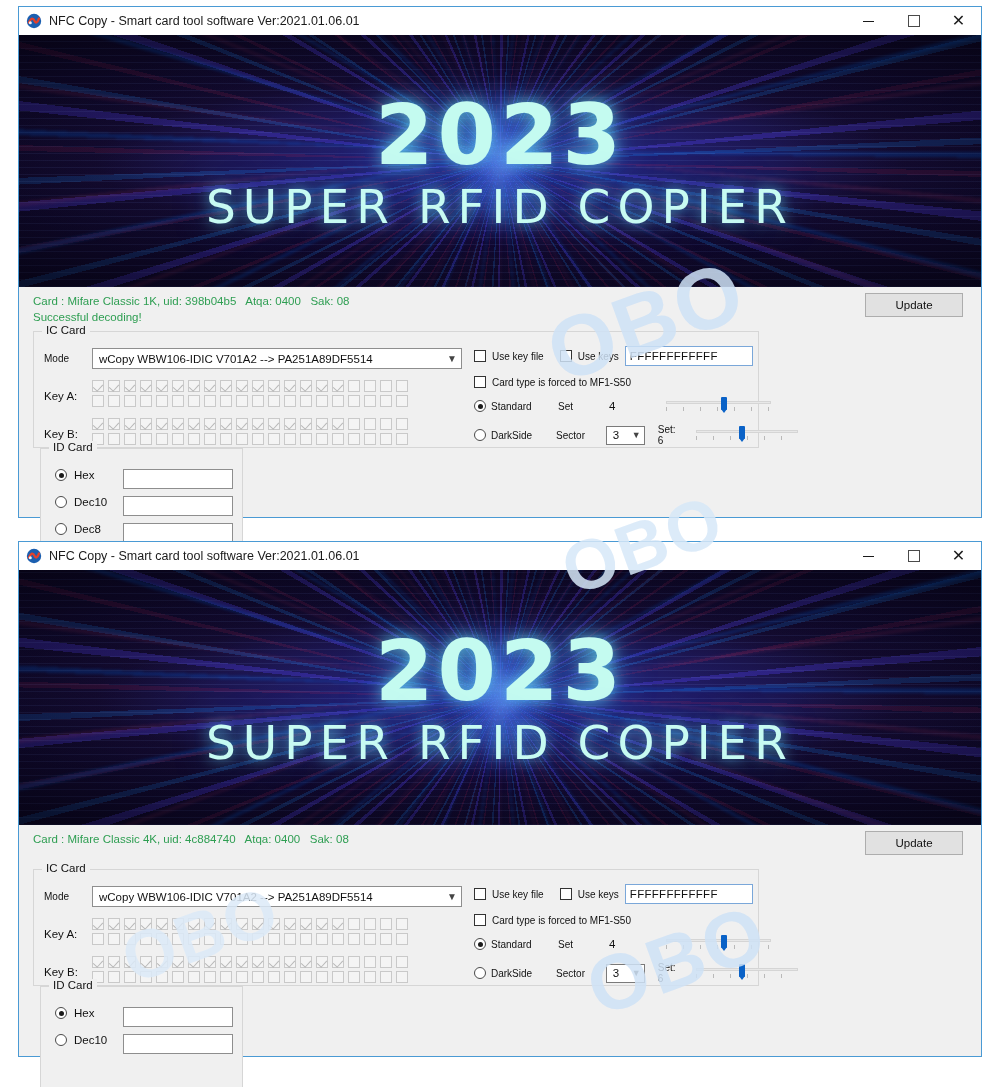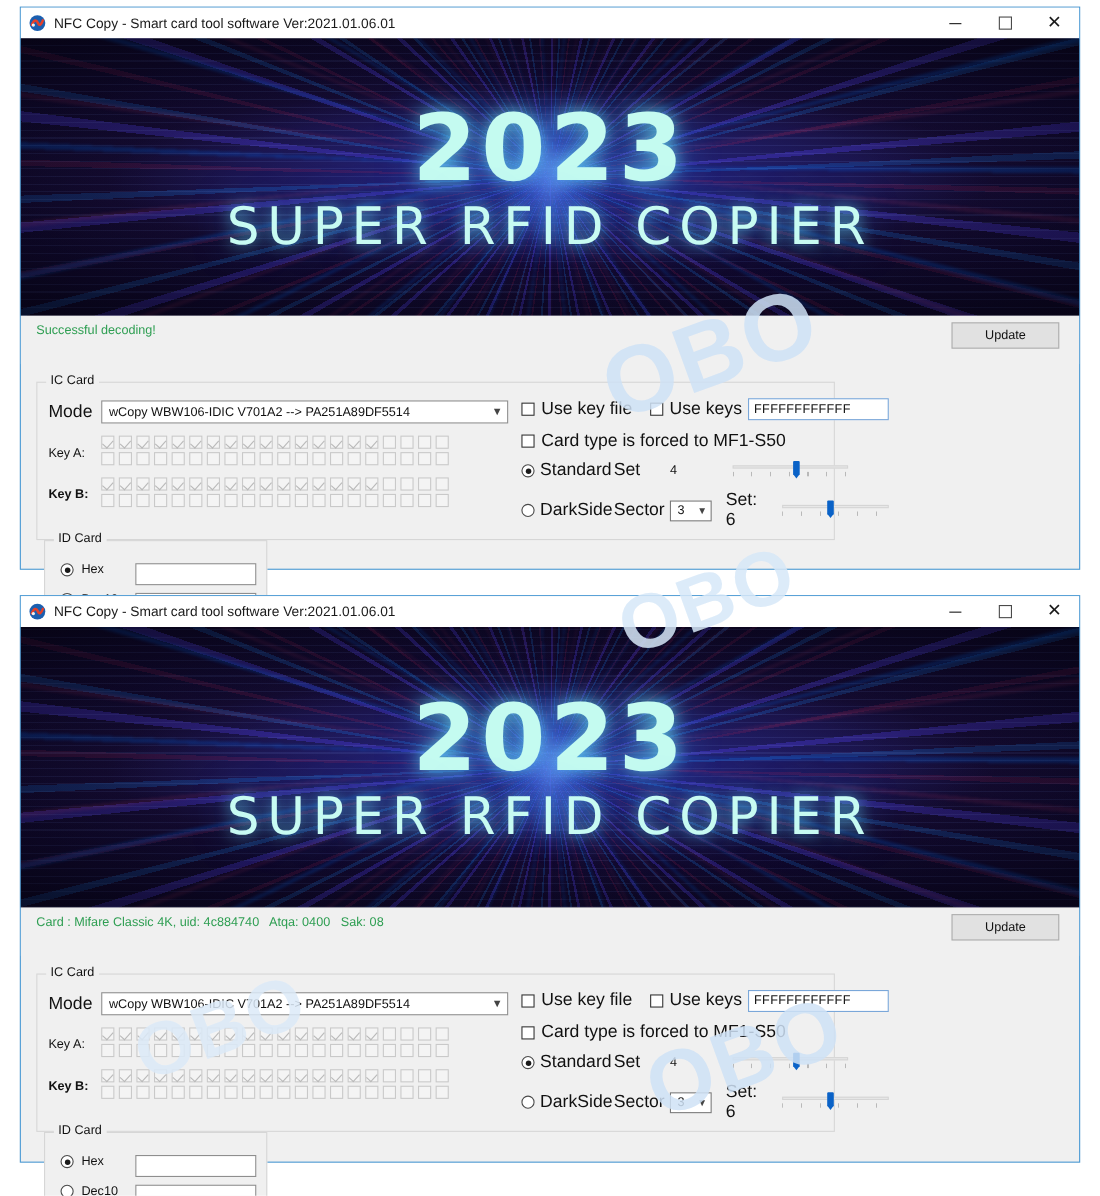--- a/index.html
+++ b/index.html
@@ -202,50 +202,50 @@
     box-sizing: border-box;
   }
   .group > .legend {
     position: absolute;
     top: -8px; left: 8px;
     background: #f0f0f0;
     padding: 0 4px;
     font-size: 11.5px;
     color: #111;
   }
-  .ic-group { width: 726px; height: 144px; display:inline-block; vertical-align: top; margin-top: 16px; }
+  .ic-group { width: 726px; height: 117px; display:inline-block; vertical-align: top; }
   .id-group { width: 203px; height: 155px; display:inline-block; vertical-align: top; margin-left: 7px; }
 
   
   .mode-row {
     position: absolute; left: 10px; top: 16px;
     display: flex; align-items: center;
   }
-  .lbl { font-size: 16px; color:#111; }
+  .lbl { font-size: 10px; color:#111; }
   .mode-label { width: 48px; }
   .combo {
     width: 370px; height: 21px;
     background: #fff;
     border: 1px solid #8e8e8e;
     box-sizing: border-box;
     display: flex; align-items: center;
     padding: 0 4px 0 6px;
     font-size: 11.5px;
     color: #111;
     position: relative;
   }
   .combo .cval { flex: 1; white-space: nowrap; overflow: hidden; }
   .combo .carrow { font-size: 10px; color:#444; padding-left:4px; }
 
   .key-row {
     position: absolute; left: 10px;
     display: flex; align-items: center;
   }
   .keyA { top: 48px; }
-  .keyB { top: 86px; font-weight: bold; }
+  .keyB { top: 86px; }
   .key-label { width: 48px; font-size: 11.5px; color:#111; padding-top: 4px; }
   .cbgrid { display: flex; flex-direction: column; gap: 3px; }
   .cbline { display: flex; gap: 4px; }
   .cb {
     width: 12px; height: 12px;
     border: 1px solid #c9c9c9;
     background: #f4f4f4;
     box-sizing: border-box;
     position: relative;
   }
@@ -431,20 +431,21 @@
       <div class="hlines"></div>
       <div class="corefl"></div>
       <div class="vignette"></div>
       <div class="banner-text">
         <div class="banner-year">2023</div>
         <div class="banner-sub">SUPER RFID COPIER</div>
       </div>
     </div>
 
     <div class="statusarea">
+      <div class="status-line">Card : Mifare Classic 1K, uid: 398b04b5   Atqa: 0400   Sak: 08</div>
       <div class="status-line">Successful decoding!</div>
       <div class="update-btn">Update</div>
     </div>
 
     <div class="body-area">
       <div class="group ic-group">
         <div class="legend">IC Card</div>
 
         <div class="mode-row">
           <span class="lbl mode-label">Mode</span>

